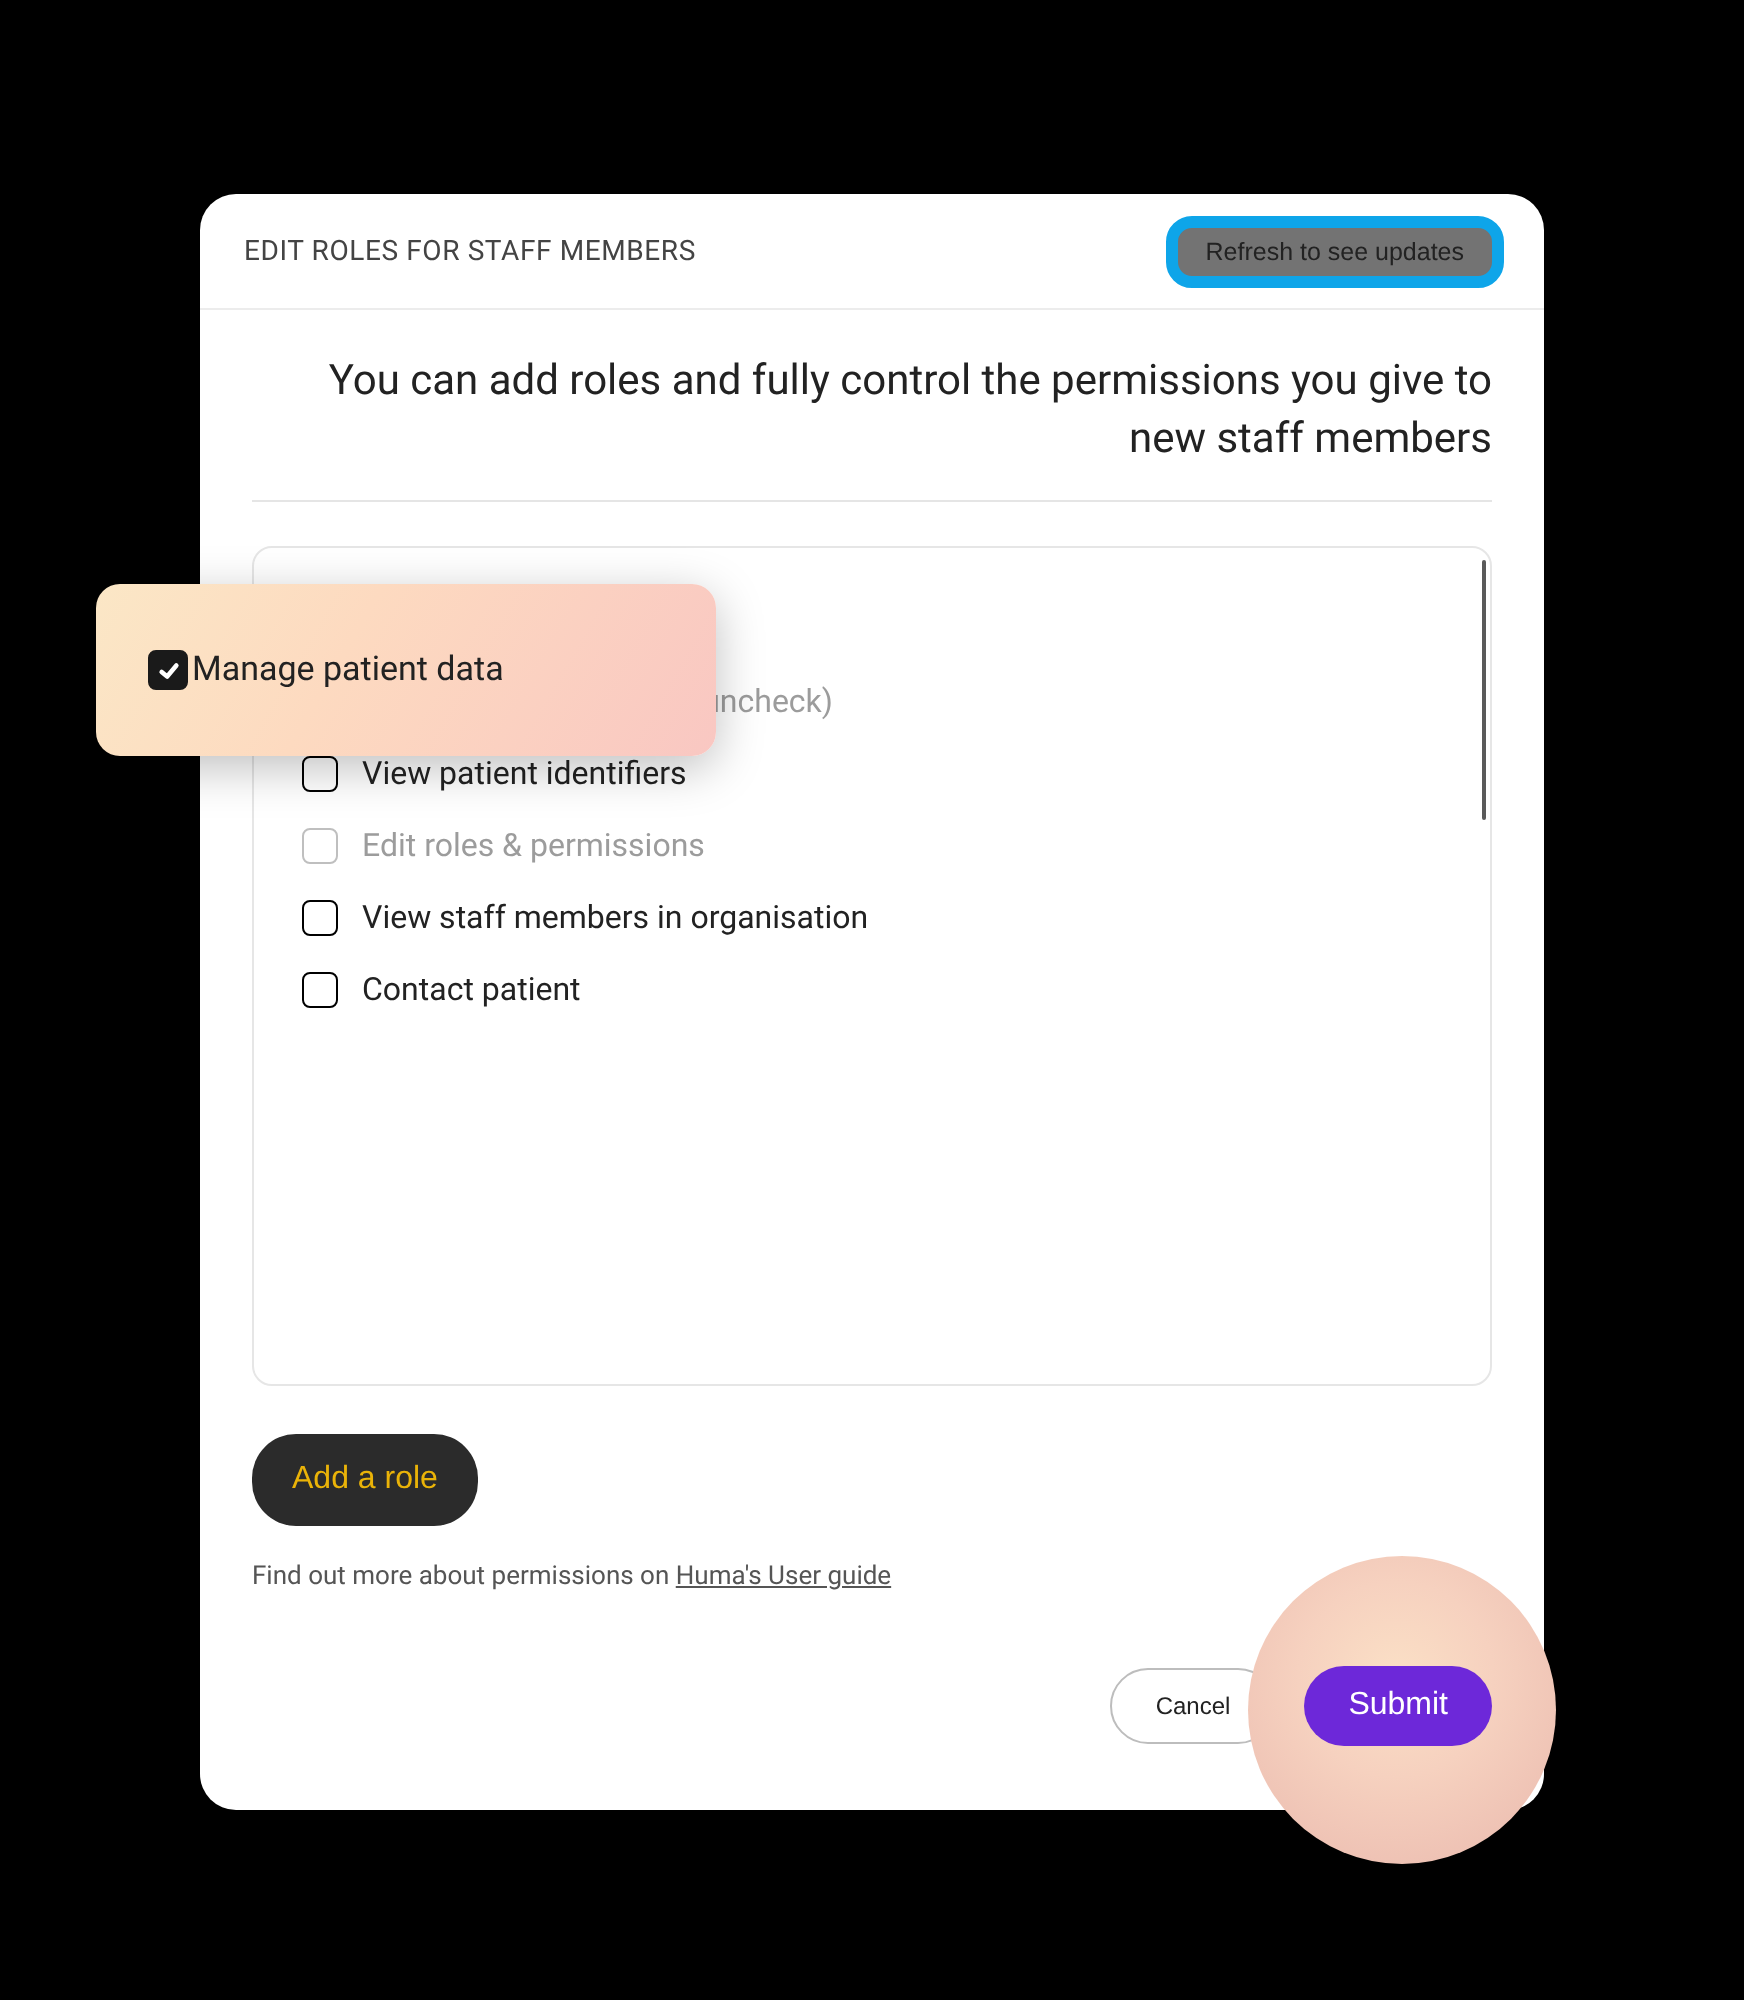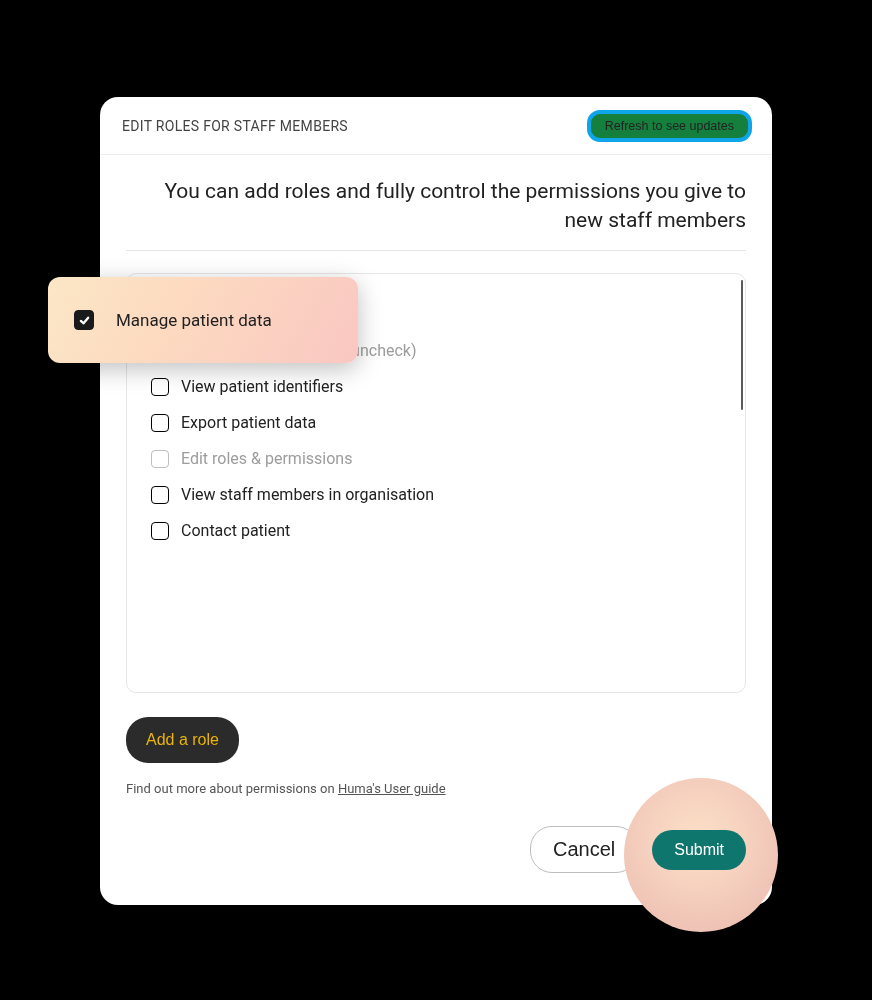--- a/index.html
+++ b/index.html
@@ -38,23 +38,23 @@
   .header-title {
     font-size: 14px;
     letter-spacing: 0.3px;
     color: #444;
     font-weight: 400;
   }
 
   .refresh-btn {
     font-size: 12.5px;
     padding: 5px 14px;
-    border: 4px solid #0ea5e9;
+    border: 6px solid #0ea5e9;
     border-radius: 13px;
-    background: #15803d;
+    background: #737373;
     color: #222;
     cursor: pointer;
   }
 
   .intro {
     padding: 22px 26px 14px 26px;
     font-size: 21px;
     line-height: 1.4;
     color: #222;
     font-weight: 400;
@@ -163,52 +163,52 @@
     display: flex;
     gap: 14px;
     align-items: center;
   }
 
   .cancel-btn {
     padding: 11px 22px;
     border: 1px solid #bdbdbd;
     border-radius: 22px;
     background: #fff;
-    font-size: 20px;
+    font-size: 12px;
     color: #222;
     cursor: pointer;
   }
 
   .submit-btn {
     padding: 11px 22px;
     border: none;
     border-radius: 22px;
-    background: #0f766e;
+    background: #6d28d9;
     font-size: 16px;
     color: #fff;
     cursor: pointer;
     position: relative;
     z-index: 2;
   }
 
   
   .float-card {
     position: absolute;
     left: 48px;
-    top: 277px;
+    top: 292px;
     width: 310px;
     height: 86px;
     border-radius: 12px;
     background: linear-gradient(120deg, #fbe7c6 0%, #fddac0 40%, #f9c7c2 100%);
     box-shadow: 0 6px 24px rgba(0,0,0,0.25);
     display: flex;
     align-items: center;
     padding-left: 26px;
     box-sizing: border-box;
-    gap: 22px;
+    gap: 2px;
     z-index: 5;
   }
   .float-card .chk.checked {
     width: 20px;
     height: 20px;
   }
   .float-card .lbl {
     font-size: 17px;
     color: #222;
   }
@@ -255,24 +255,20 @@
             </svg>
         </span>
         <span>View patient data (can't uncheck)</span>
       </div>
 
       <div class="perm-row">
         <span class="chk"></span>
         <span>View patient identifiers</span>
       </div>
 
-      <div class="perm-row">
-        <span class="chk"></span>
-        <span>Export patient data</span>
-      </div>
 
 
       <div class="perm-row disabled">
         <span class="chk disabled" style="background:#fff"></span>
         <span>Edit roles &amp; permissions</span>
       </div>
 
 
       <div class="perm-row">
         <span class="chk"></span>

